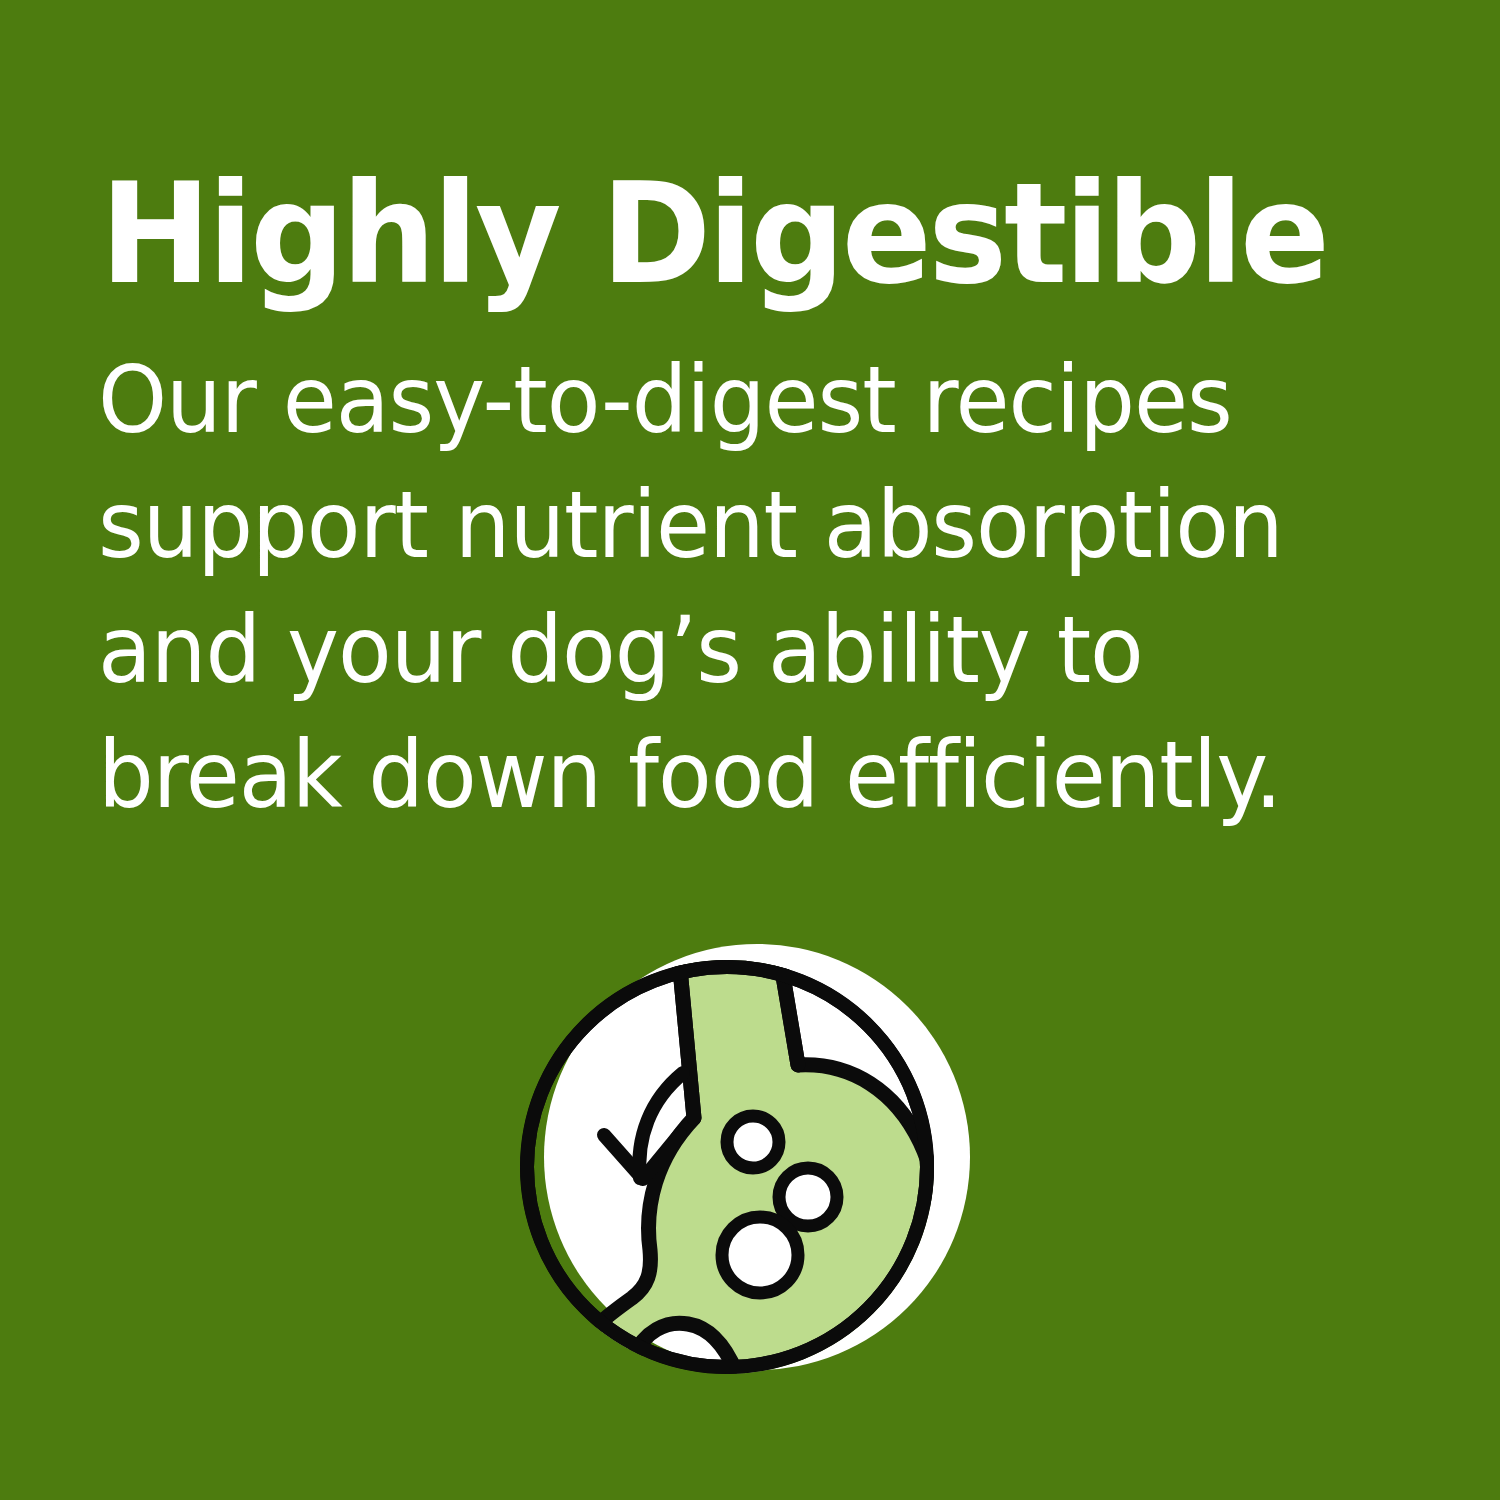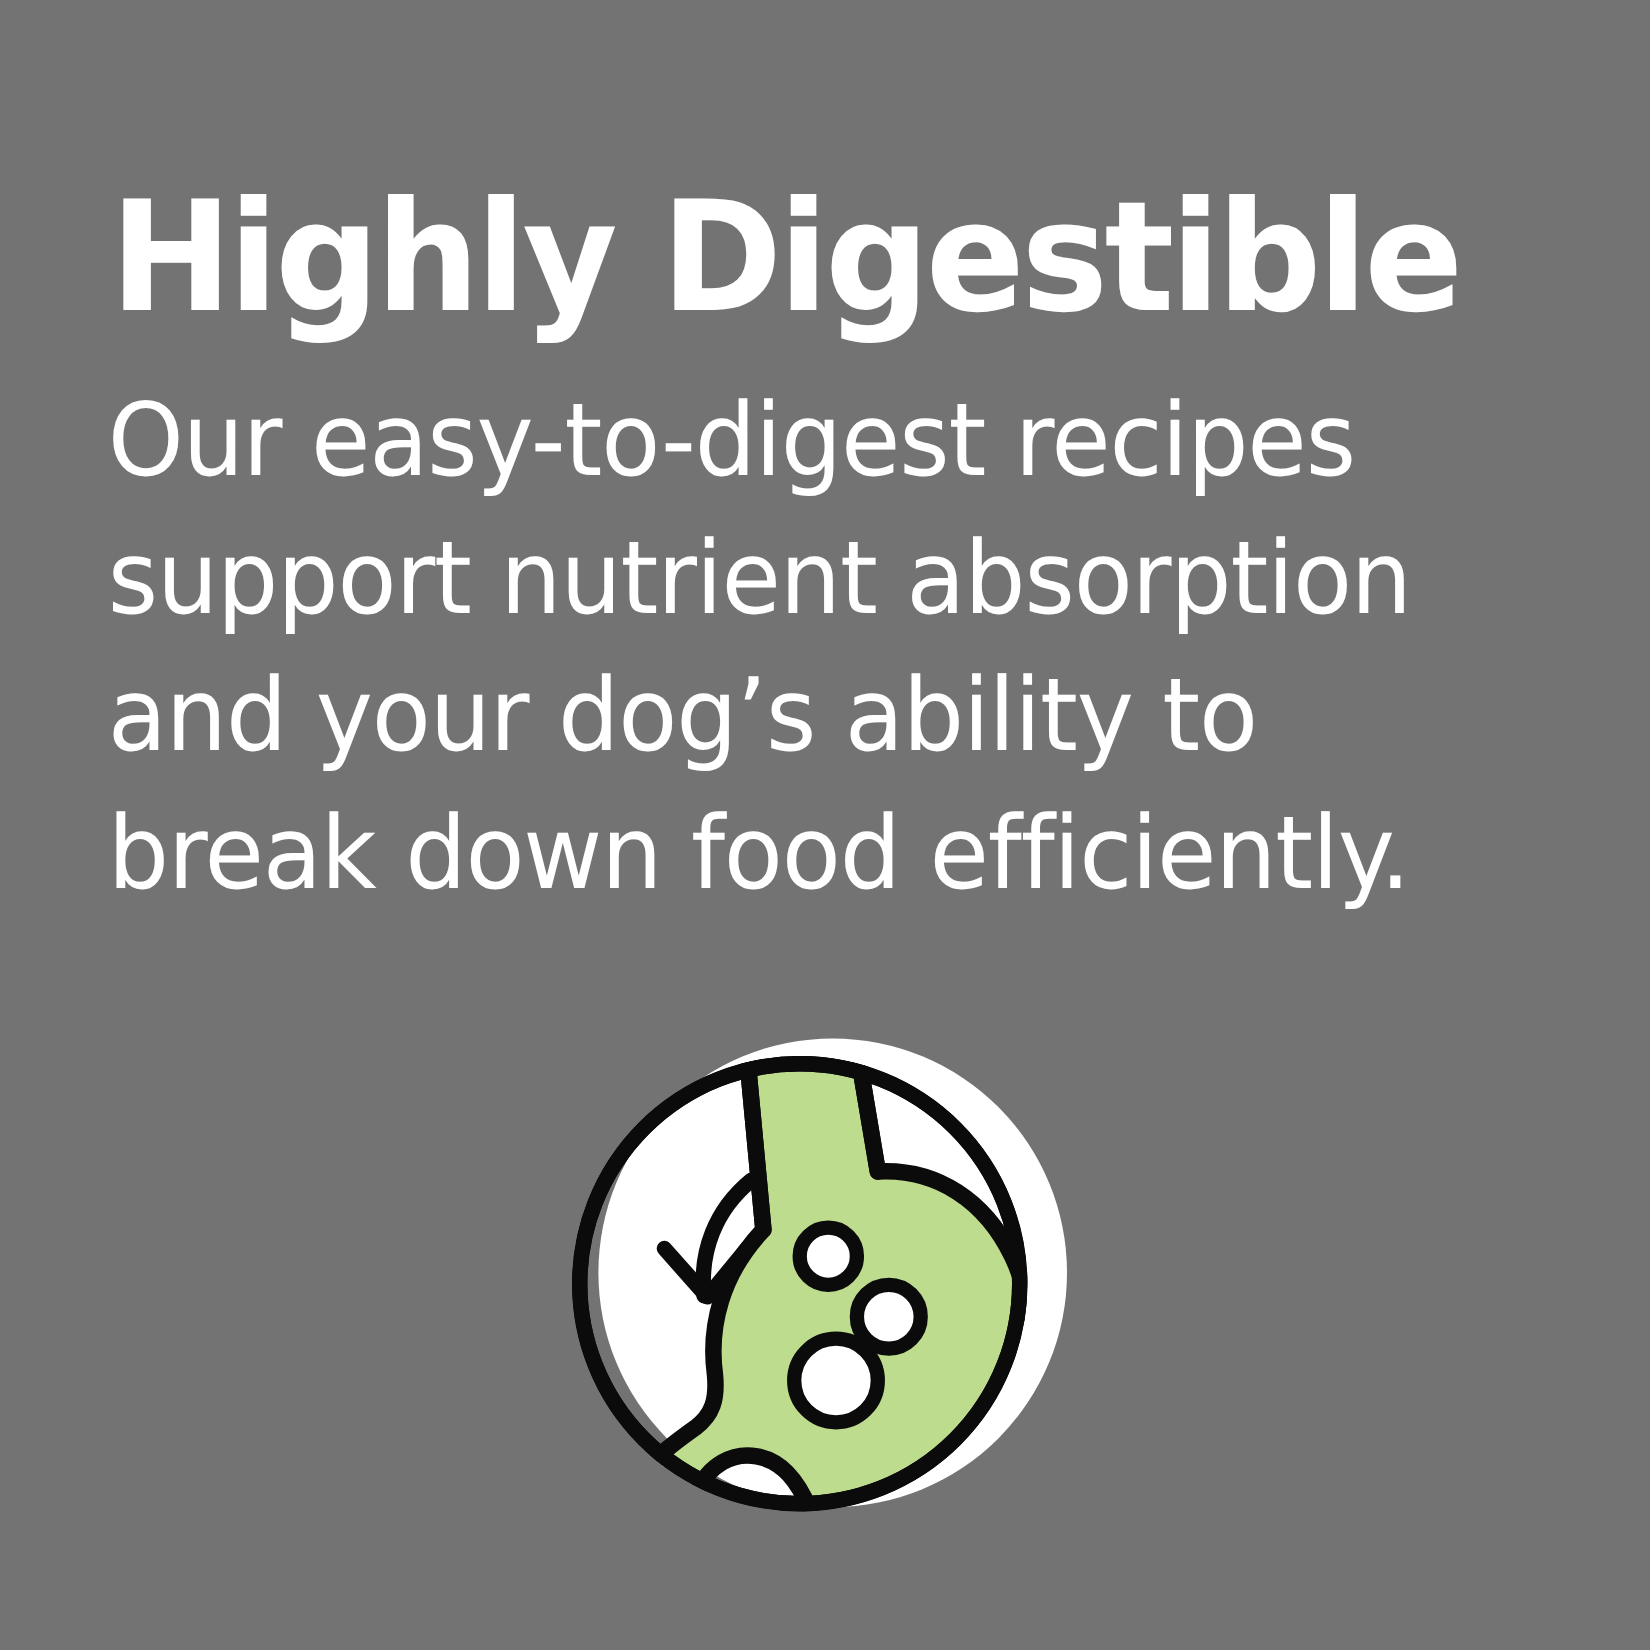--- a/index.html
+++ b/index.html
@@ -62,21 +62,21 @@
   }
   .icon-wrap svg {
     display: block;
     width: 540px;
     height: 540px;
   }
 </style>
 </head>
 <body>
 
-<div class="card" style="background: #737373;">
+<div class="card" style="background: #4d7c0f;">
 
   <h1 class="headline">Highly Digestible</h1>
 
   <div class="body-copy">
     <span class="line">Our easy-to-digest recipes</span>
     <span class="line">support nutrient absorption</span>
     <span class="line">and your dog’s ability to</span>
     <span class="line">break down food efficiently.</span>
   </div>
 

